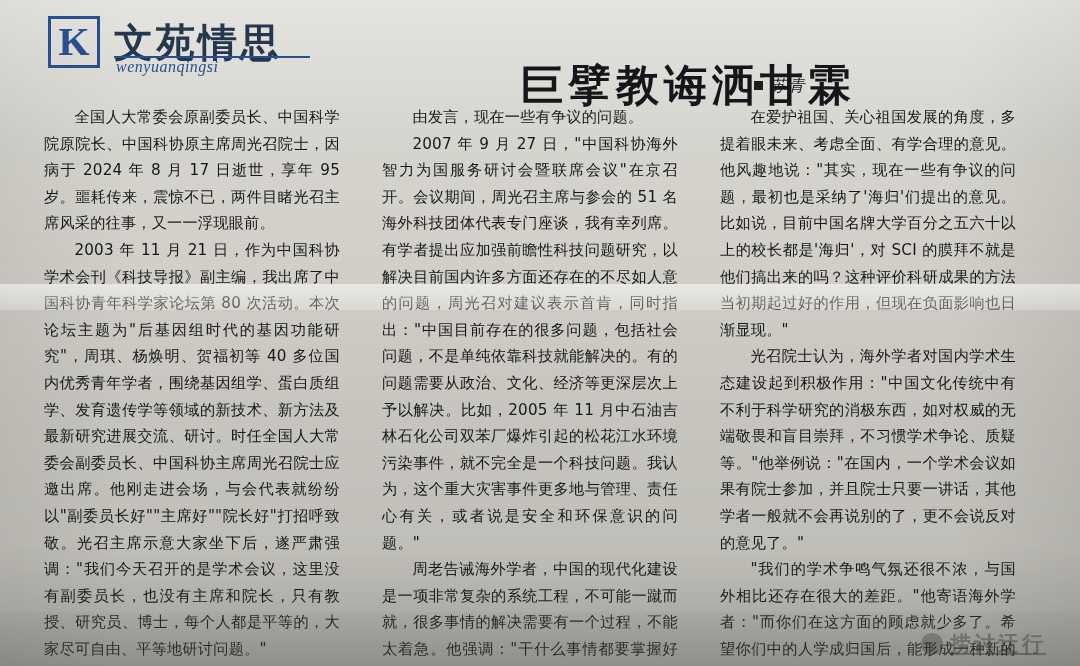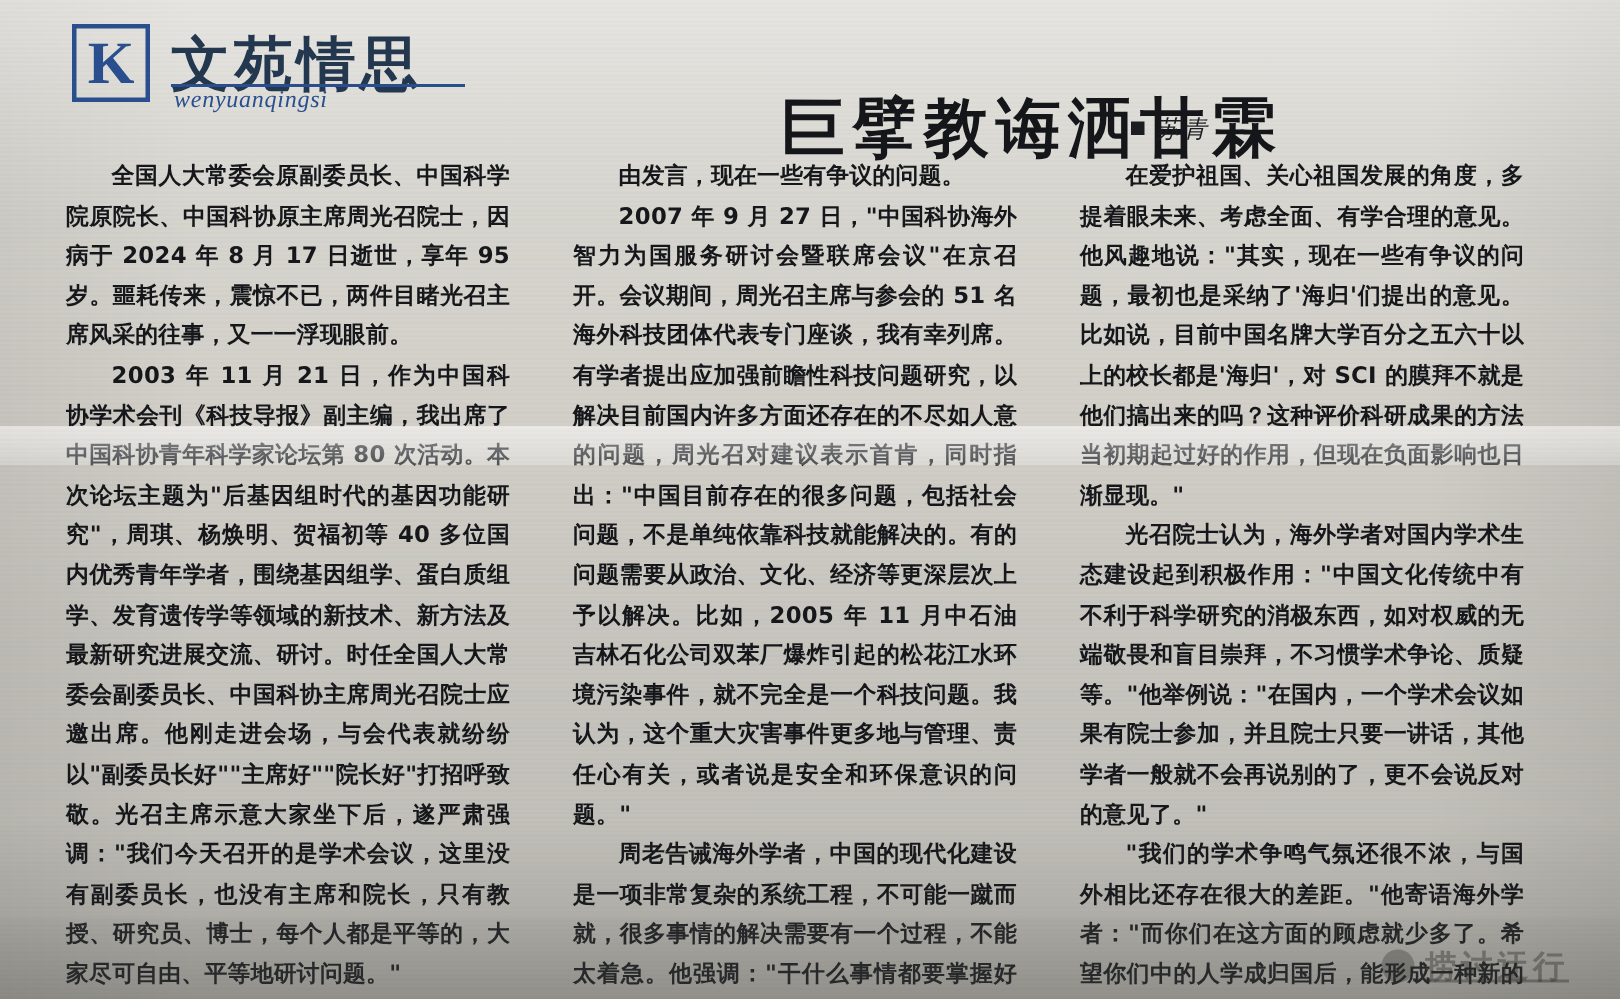--- a/index.html
+++ b/index.html
@@ -161,21 +161,20 @@
     text-justify: inter-character;
     letter-spacing: 0.2px;
   }
   #col1 { left: 44px; }
   #col2 { left: 382px; }
   #col3 { left: 720px; }
 
   .col p {
     margin: 0;
     text-indent: 2em;
-    font-weight: bold;
   }
 
   
   #darkbottom {
     position: absolute;
     left: 0; right: 0; bottom: 0;
     height: 120px;
     background: linear-gradient(180deg, rgba(60,60,58,0.0), rgba(60,60,58,0.22));
     pointer-events: none;
   }

